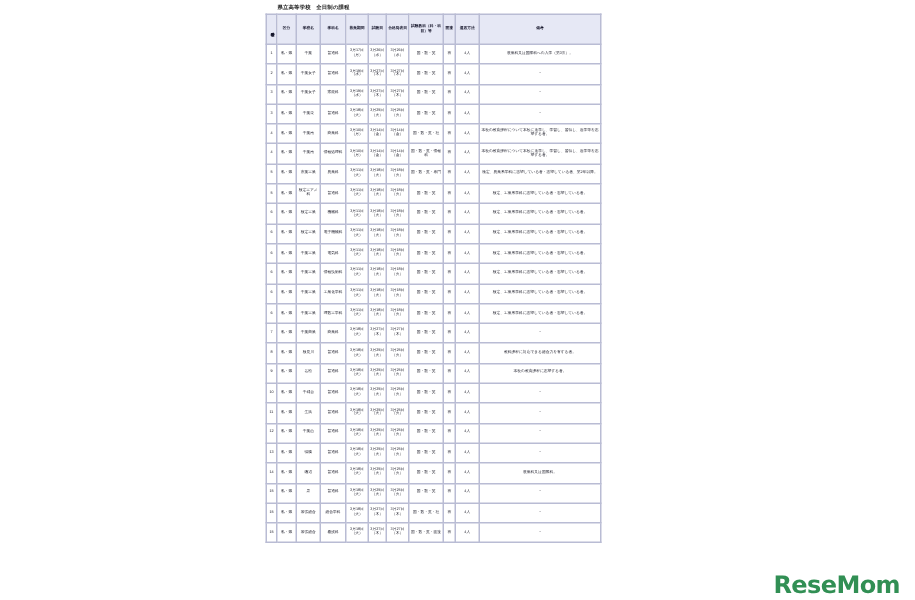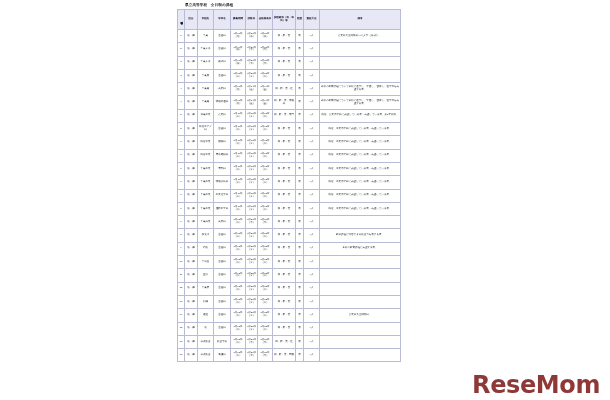--- a/index.html
+++ b/index.html
@@ -81,23 +81,23 @@
     writing-mode: vertical-rl;
     text-orientation: upright;
     display: inline-block;
     line-height: 1.05;
     letter-spacing: 0px;
   }
   .wm {
     position: absolute;
     right: 10px;
     bottom: 1px;
-    font-size: 24px;
+    font-size: 16px;
     font-weight: bold;
-    color: #7f1d1d;
+    color: #15803d;
     opacity: 0.88;
     letter-spacing: -0.4px;
     font-family: "DejaVu Sans", sans-serif;
     user-select: none;
     margin-left: 32px;
   }
 </style>
 </head>
 <body>
 

